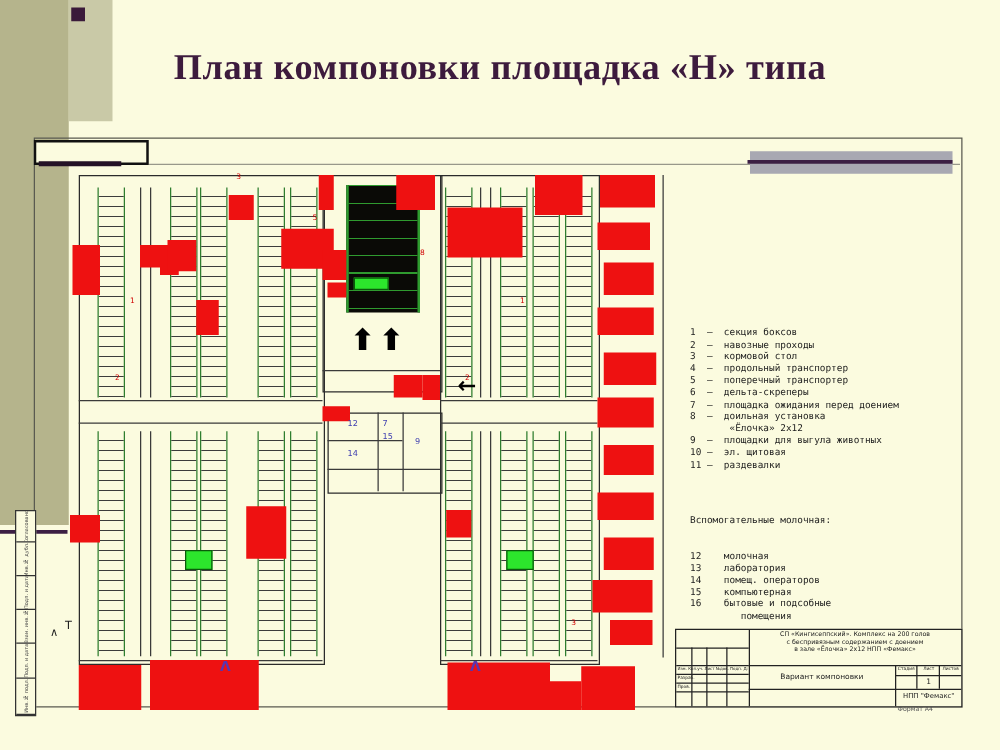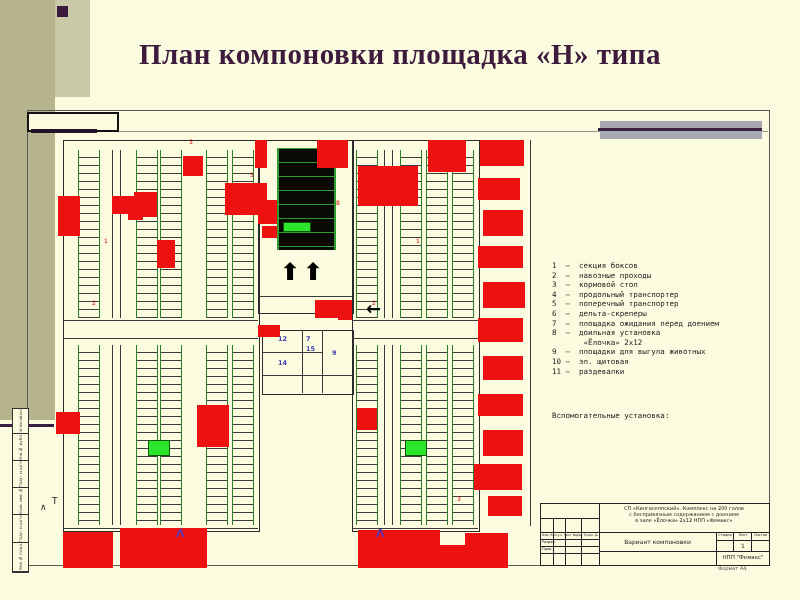--- a/index.html
+++ b/index.html
@@ -36,21 +36,21 @@
   .ladder{position:absolute;width:20px;border-left:1px solid #2e7d2e;border-right:1px solid #2e7d2e;
     background:repeating-linear-gradient(to bottom,transparent 0,transparent 7px,#3c3c3c 7px,#3c3c3c 8px)}
   .parlor{position:absolute;background-color:#0a0a06;
     background-image:repeating-linear-gradient(to bottom,#2f9b2f 0,#2f9b2f 1px,transparent 1px,transparent 14px);
     border-left:2px solid #2f9b2f;border-right:2px solid #2f9b2f}
   .red-block{position:absolute;background:#ee1111}
   .green-block{position:absolute;background:#2ce52c;border:1px solid #0a5a0a}
   .up-arrow{position:absolute;color:#000;font-size:24px;font-weight:bold;line-height:1}
   .left-arrow{position:absolute;color:#000;font-size:18px;font-weight:bold;line-height:1}
   .label-red{position:absolute;color:#d00000;font-size:6px;line-height:1}
-  .label-blue{position:absolute;color:#4040b0;font-size:6.5px;font-weight:bold;line-height:1}
+  .label-blue{position:absolute;color:#4040b0;font-size:6.5px;font-weight:normal;line-height:1}
   .mark{position:absolute;color:#5a35b0;font-size:11px;font-weight:bold;line-height:1}
   .smark{position:absolute;color:#222;font-size:9px;line-height:1}
   
   #legend,#aux{
     position:absolute;left:552px;font-family:"DejaVu Sans Mono", monospace;
     font-size:7.5px;line-height:9.6px;white-space:pre;color:#1c1c1c;
   }
   #legend{top:261px}
   #aux{top:392px}
   
@@ -203,21 +203,22 @@
     <div class="label-red" style="left: 372px; top: 300px;">2</div>
     <div class="label-red" style="left: 457px; top: 496px;">3</div>
     <div class="mark" style="left: 176px; top: 528px;">Λ</div>
     <div class="mark" style="left: 376px; top: 528px;">Λ</div>
     <div class="smark" style="left: 40px; top: 503px;">∧</div>
     <div class="smark" style="left: 52px; top: 497px;">Т</div>
   </div>
 
 <div id="legend"><div>1  –  секция боксов</div><div>2  –  навозные проходы</div><div>3  –  кормовой стол</div><div>4  –  продольный транспортер</div><div>5  –  поперечный транспортер</div><div>6  –  дельта-скреперы</div><div>7  –  площадка ожидания перед доением</div><div>8  –  доильная установка</div><div>       «Ёлочка» 2х12</div><div>9  –  площадки для выгула животных</div><div>10 –  эл. щитовая</div><div>11 –  раздевалки</div></div>
 <div id="aux">
-  <div>Вспомогательные установка:</div>
+  <div>Вспомогательные молочная:</div>
+  <div><div>12    молочная</div><div>13    лаборатория</div><div>14    помещ. операторов</div><div>15    компьютерная</div><div>16    бытовые и подсобные</div><div>         помещения</div></div>
 </div>
 
 <div id="stamp">
   <div class="v" style="left:58px;top:0;width:1px;height:61px"></div>
   <div class="v" style="left:175px;top:28px;width:1px;height:33px"></div>
   <div class="v" style="left:192px;top:28px;width:1px;height:19px"></div>
   <div class="v" style="left:210px;top:28px;width:1px;height:19px"></div>
   <div class="h" style="left:58px;top:28px;width:170px;height:1px"></div>
   <div class="h" style="left:175px;top:36px;width:53px;height:1px"></div>
   <div class="h" style="left:58px;top:47px;width:170px;height:1px"></div>

